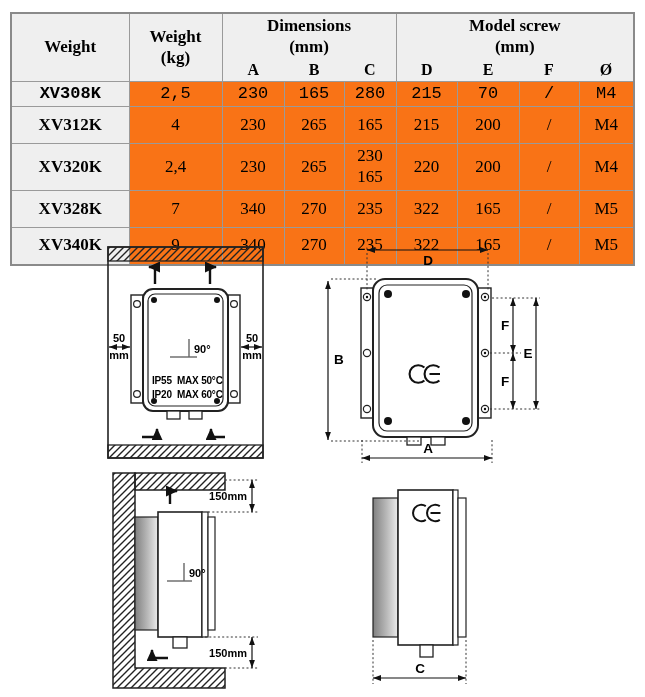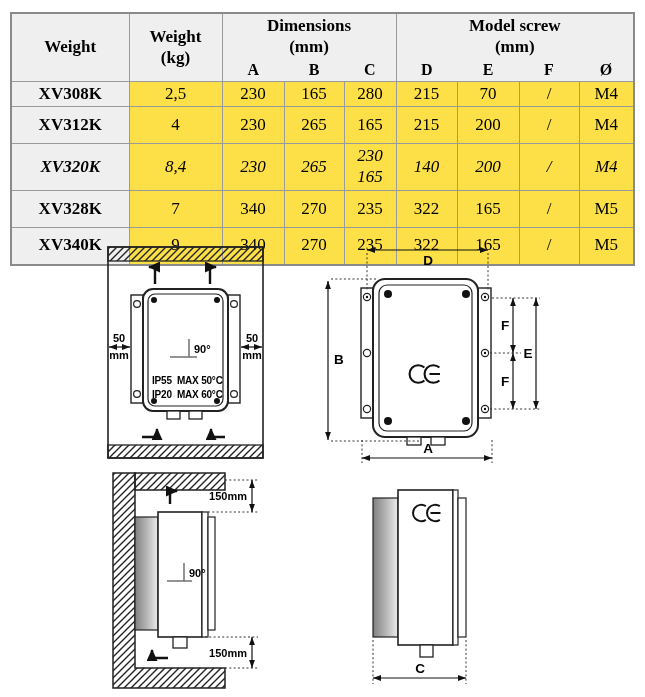--- a/index.html
+++ b/index.html
@@ -5,23 +5,23 @@
   html,body{margin:0;padding:0;}
   body{width:645px;height:697px;position:relative;background:#fff;font-family:"Liberation Serif",serif;}
   
   table.spec{position:absolute;left:10px;top:12px;width:625px;border-collapse:collapse;table-layout:fixed;
              text-align:center;color:#000;border:2px solid #8a8a8a;}
   .spec th,.spec td{border:1px solid #9a9a9a;padding:0;vertical-align:middle;white-space:pre-line;line-height:1.22;}
   .spec th{background:#efefef;font-weight:bold;font-size:17px;}
   .spec th.grp{border-bottom:none;}
   .spec th.sub{border-top:none;border-left:none;border-right:none;font-size:16px;height:22px;}
   .spec th.sub.gs{border-left:1px solid #9a9a9a;}
-  .spec td{font-size:17px;background:#fde047;}
+  .spec td{font-size:17px;background:#f97316;}
   .spec td.model{background:#efefef;font-weight:bold;}
-  .spec tr.h25{height:25px;} .spec tr.h23{height:37px;} .spec tr.h47{height:47px;font-style:italic;} .spec tr.hh{height:46px;}
+  .spec tr.h25{height:25px;font-family:Liberation Mono, monospace;} .spec tr.h23{height:37px;} .spec tr.h47{height:47px;} .spec tr.hh{height:46px;}
   
   svg.diag{position:absolute;overflow:visible;}
   .dimg line{stroke:#111;stroke-width:1.2;}
   .dimg .ext{stroke:#333;stroke-width:1;stroke-dasharray:2 2.3;}
   text{fill:#000;}
   .lbl11{font:bold 11px "Liberation Sans",sans-serif;}
   .lbl10{font:bold 10px "Liberation Sans",sans-serif;letter-spacing:-0.2px;}
   .lblD{font:bold 13.5px "Liberation Sans",sans-serif;}
 </style>
 </head>
@@ -94,26 +94,26 @@
     <td>230</td>
     <td>265</td>
     <td>165</td>
     <td>215</td>
     <td>200</td>
     <td>/</td>
     <td>M4</td>
   </tr>
   <tr class="h47">
     <td class="model">XV320K</td>
-    <td>8,4</td>
+    <td>2,4</td>
     <td>230</td>
     <td>265</td>
     <td>230
 165</td>
-    <td>140</td>
+    <td>220</td>
     <td>200</td>
     <td>/</td>
     <td>M4</td>
   </tr>
   <tr class="h23">
     <td class="model">XV328K</td>
     <td>7</td>
     <td>340</td>
     <td>270</td>
     <td>235</td>

